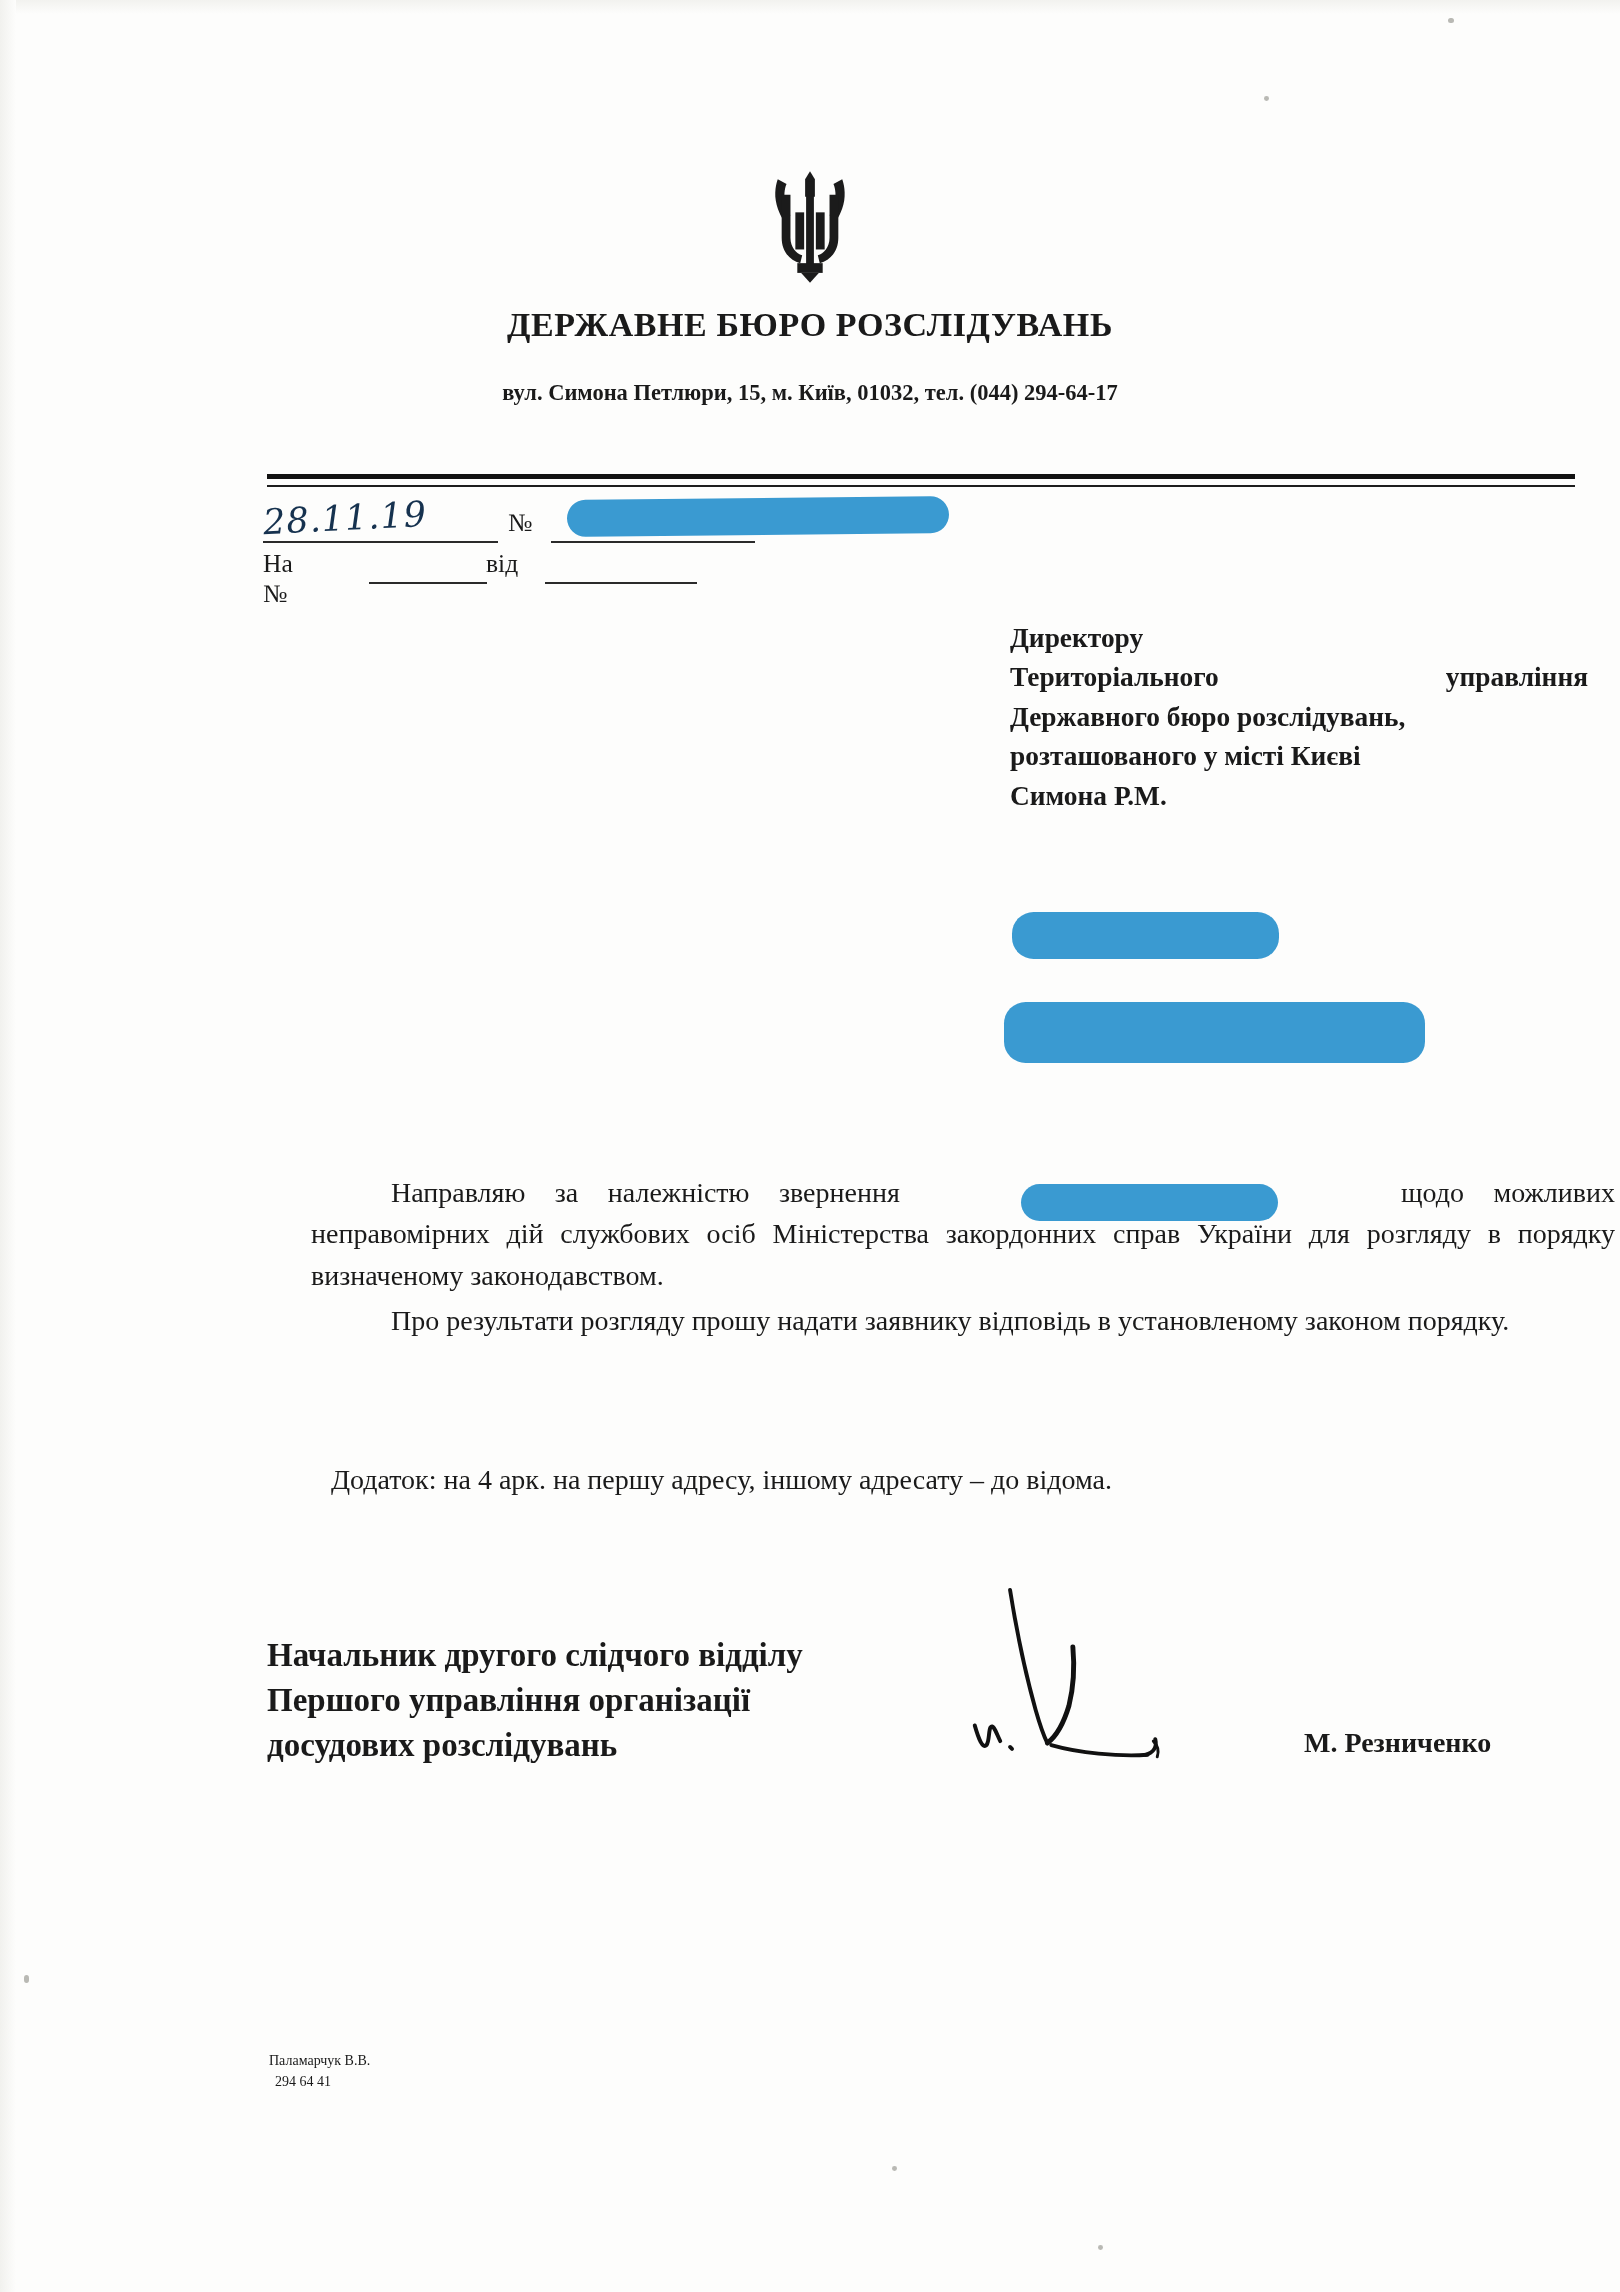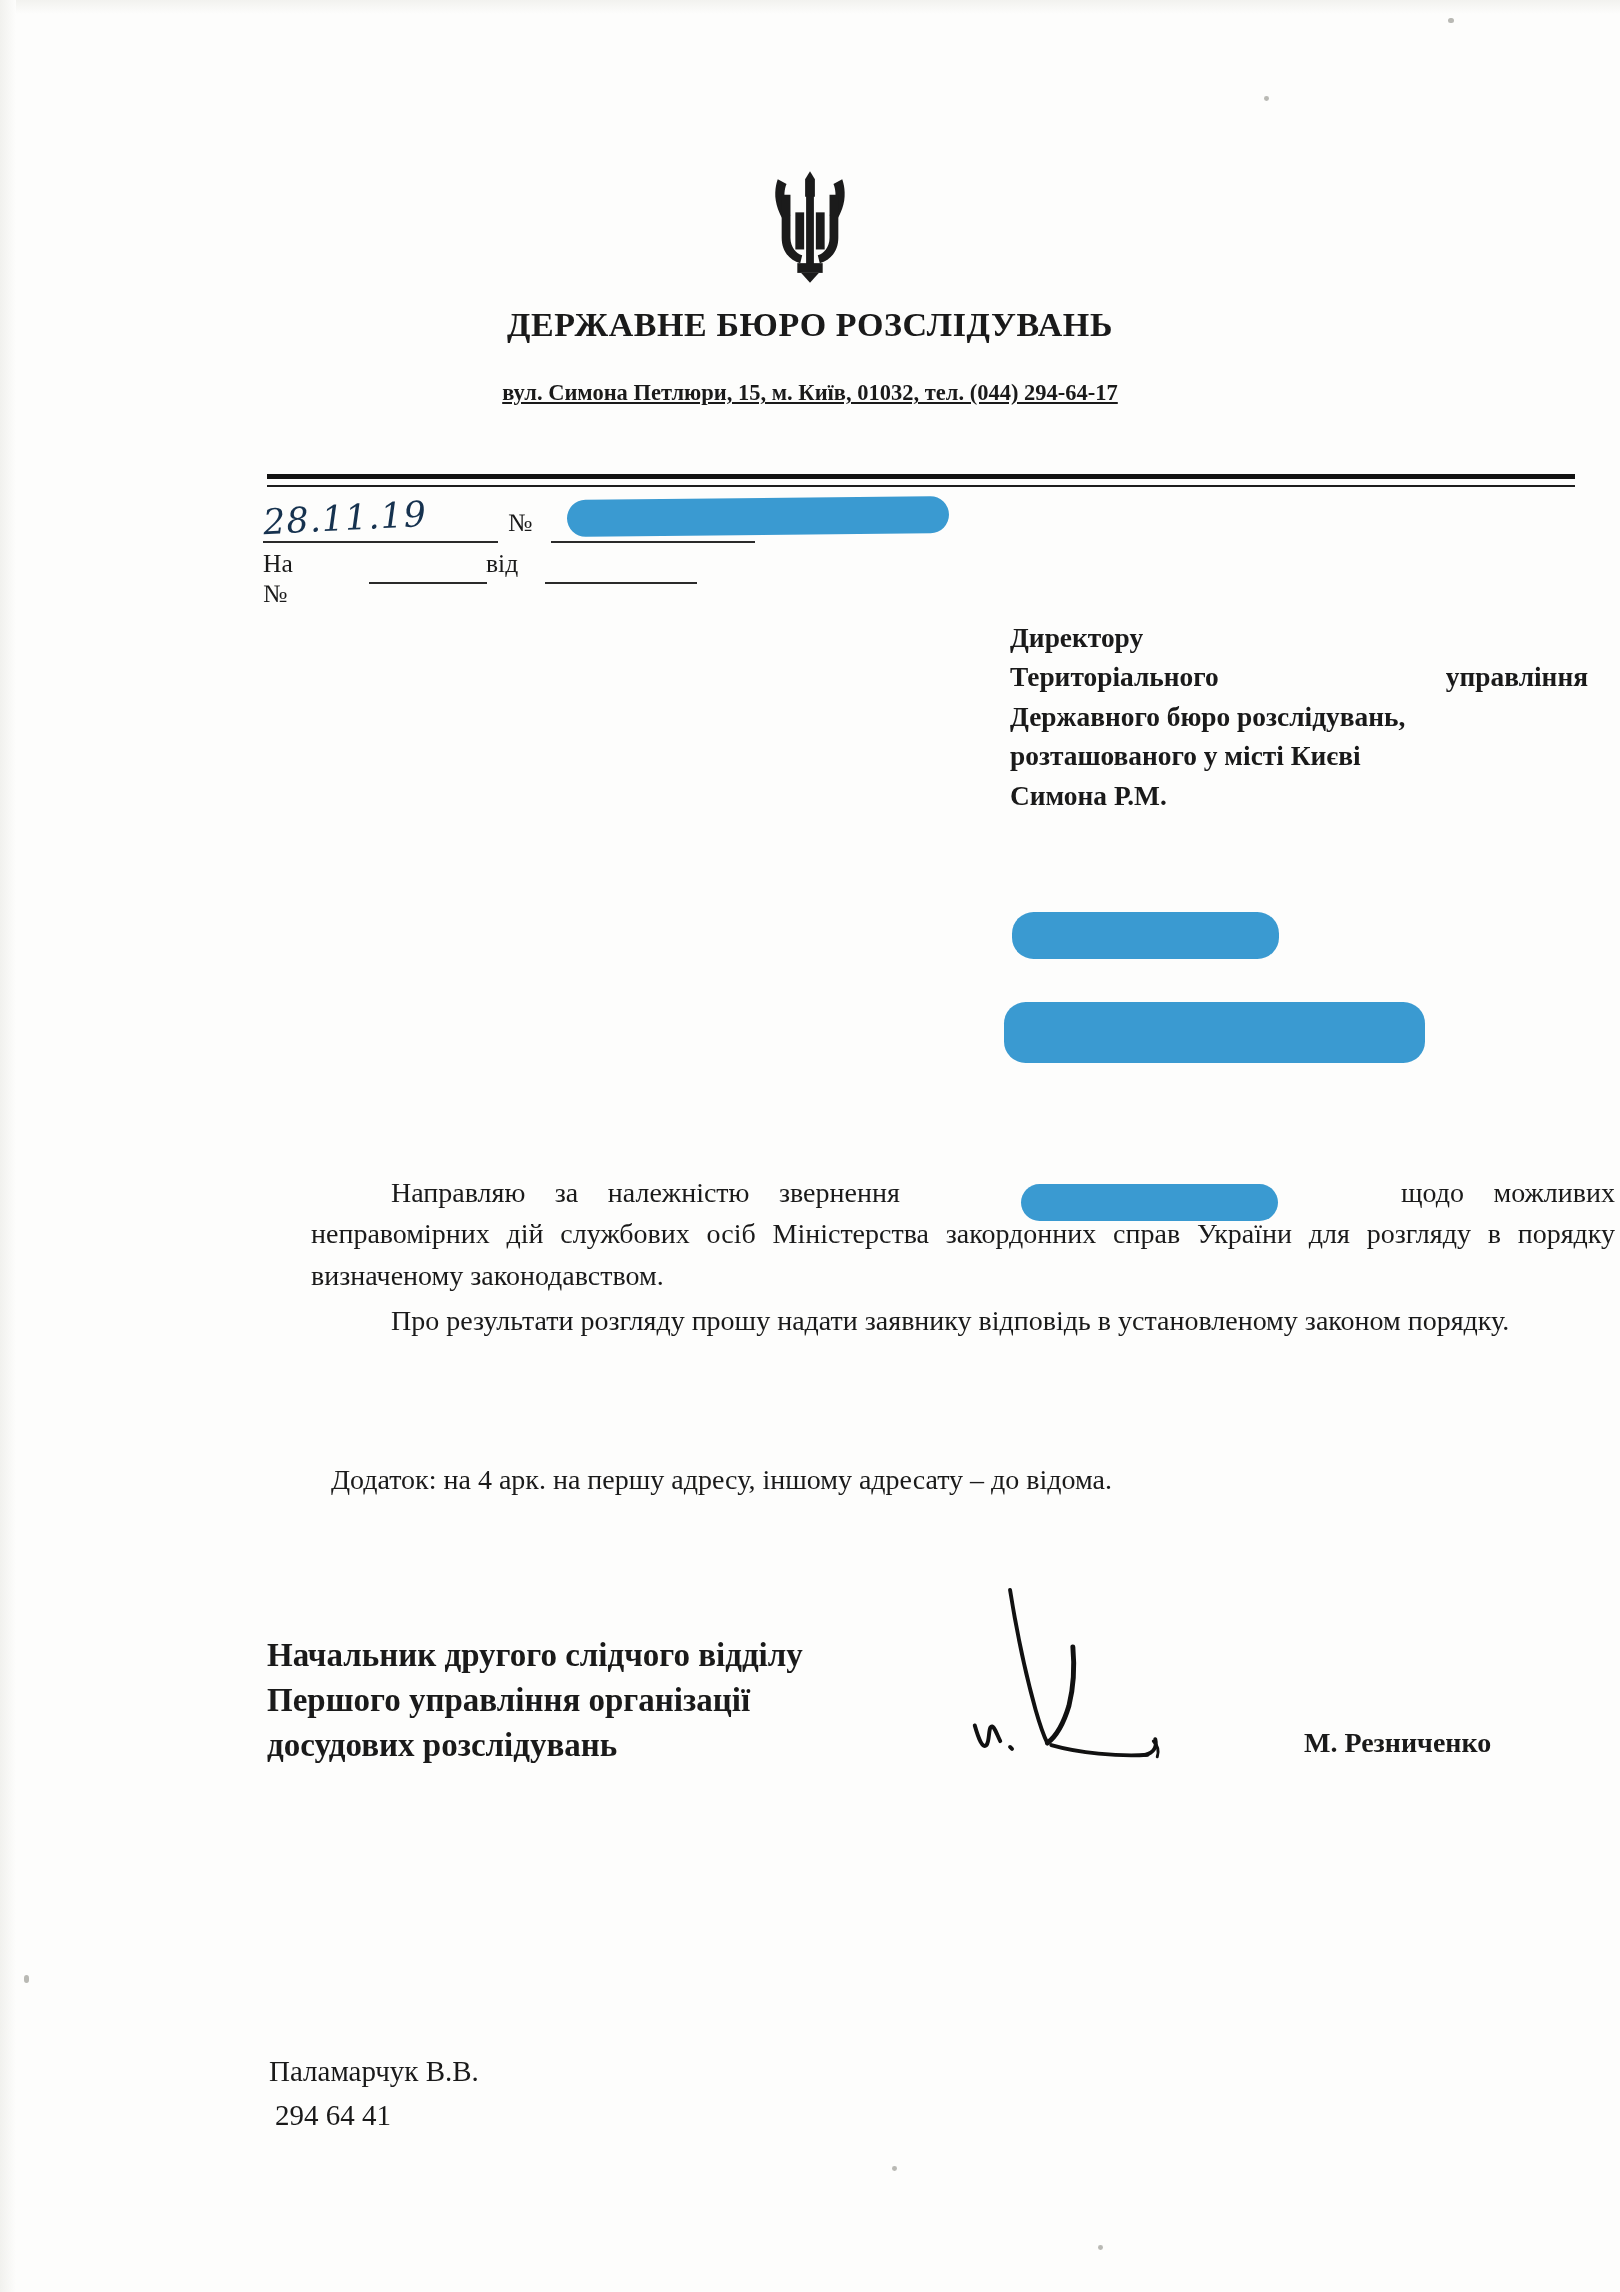--- a/index.html
+++ b/index.html
@@ -57,21 +57,20 @@
     font-size: 34px;
     letter-spacing: 0.6px;
   }
   .org-address {
     position: absolute;
     left: 0; right: 0;
     top: 380px;
     text-align: center;
     font-weight: bold;
     font-size: 22.5px;
-    text-decoration: underline;
   }
   .org-email {
     position: absolute;
     left: 0; right: 0;
     top: 420px;
     text-align: center;
     font-size: 22.5px;
     font-weight: normal;
   }
 
@@ -256,21 +255,21 @@
     top: 1588px;
     width: 314px;
     height: 211px;
   }
 
   
   .footer {
     position: absolute;
     left: 269px;
     top: 2050px;
-    font-size: 29px;
+    font-size: 14px;
     line-height: 1.5;
     font-family: "Liberation Serif", serif;
   }
   .footer .phone { display: block; margin-left: 5.9px; }
 </style>
 </head>
 <body>
 
 <div class="page">
 

